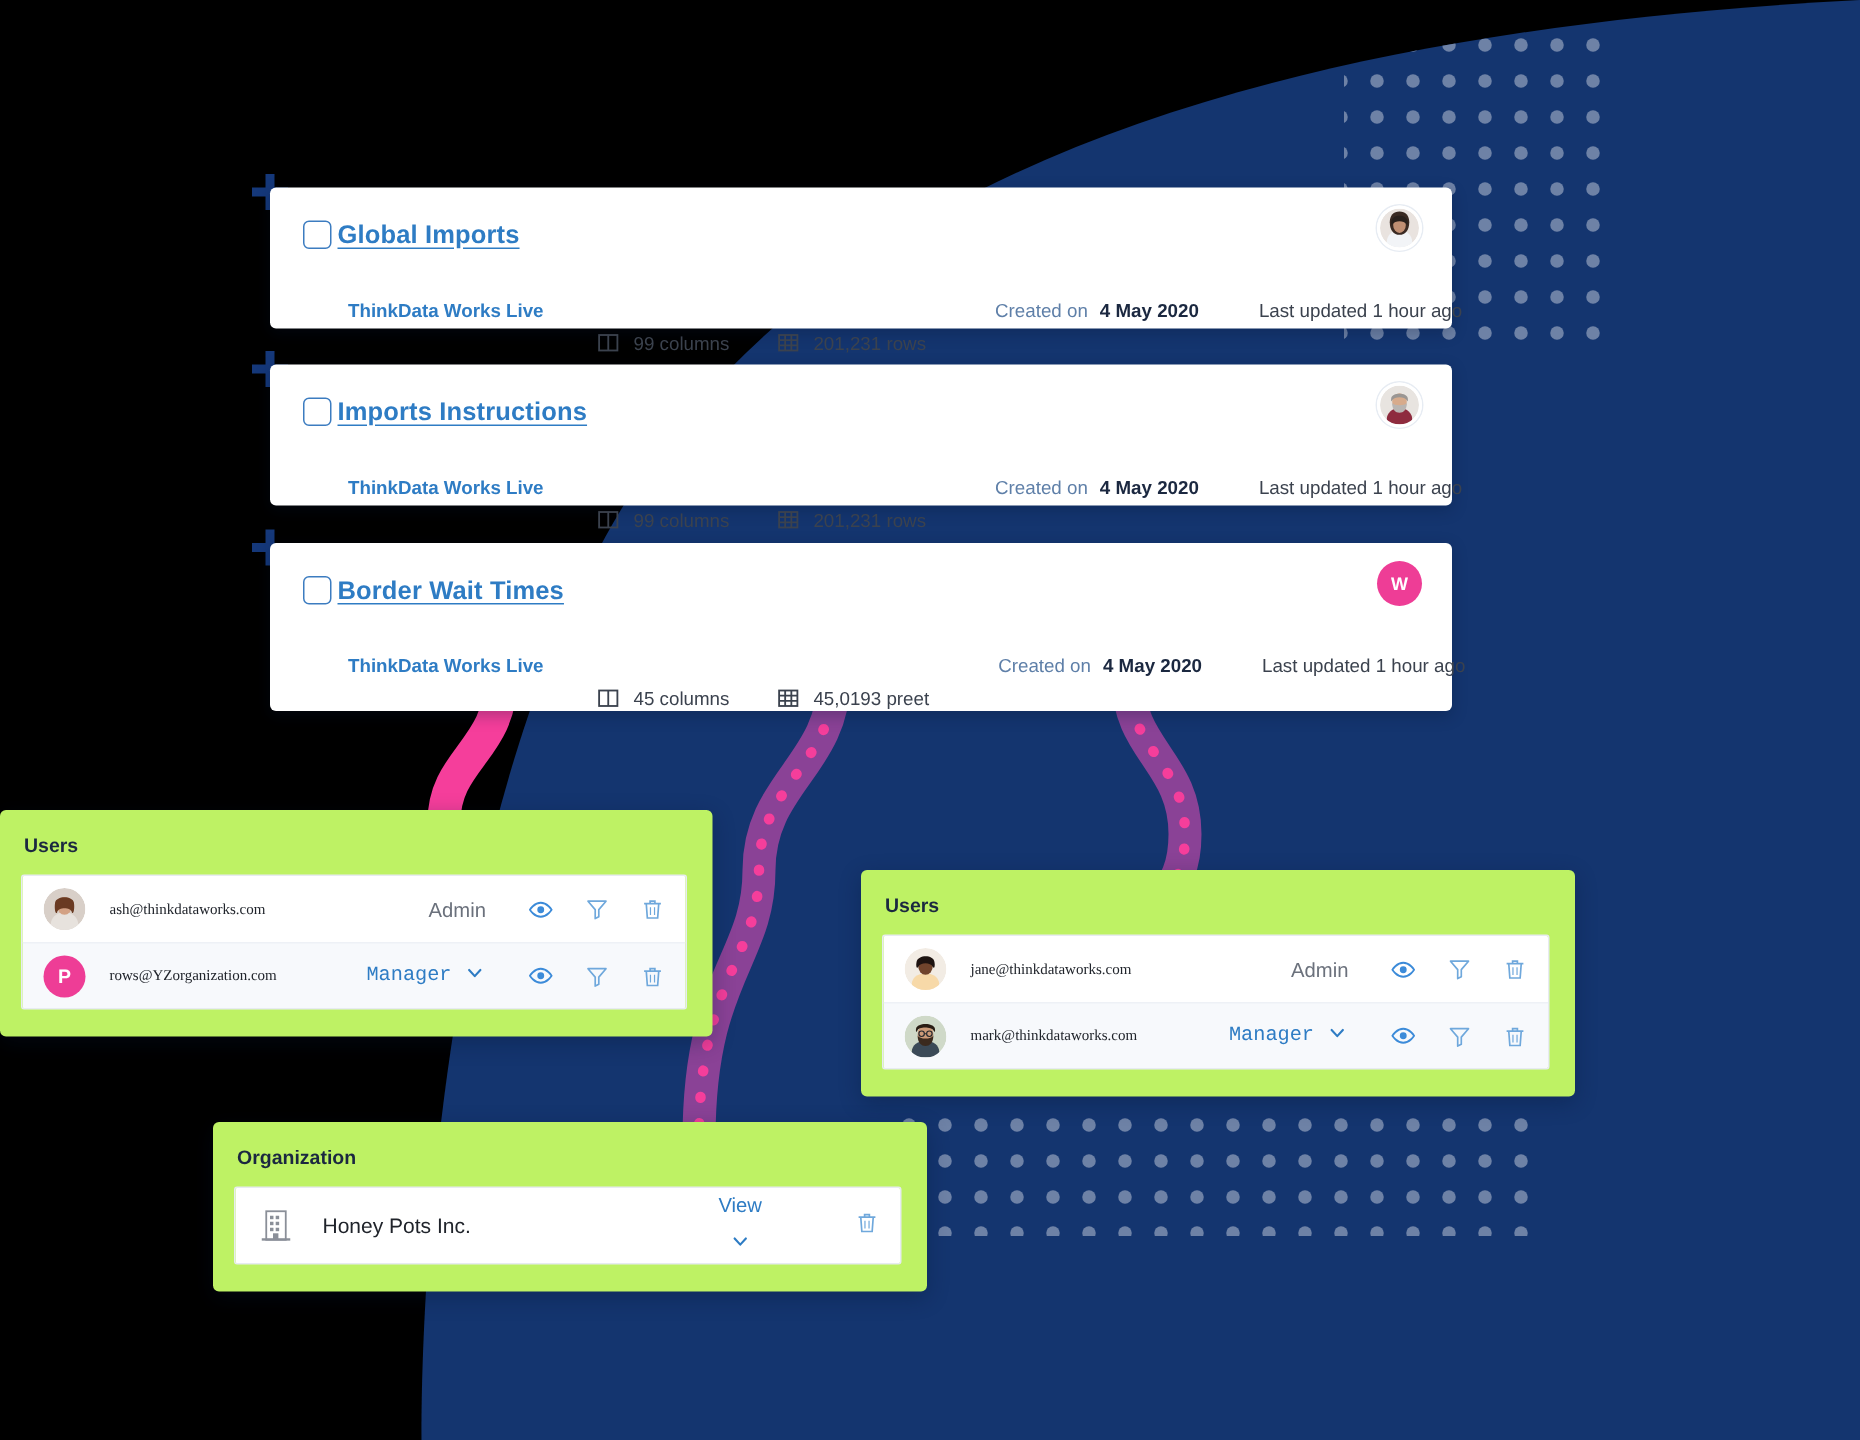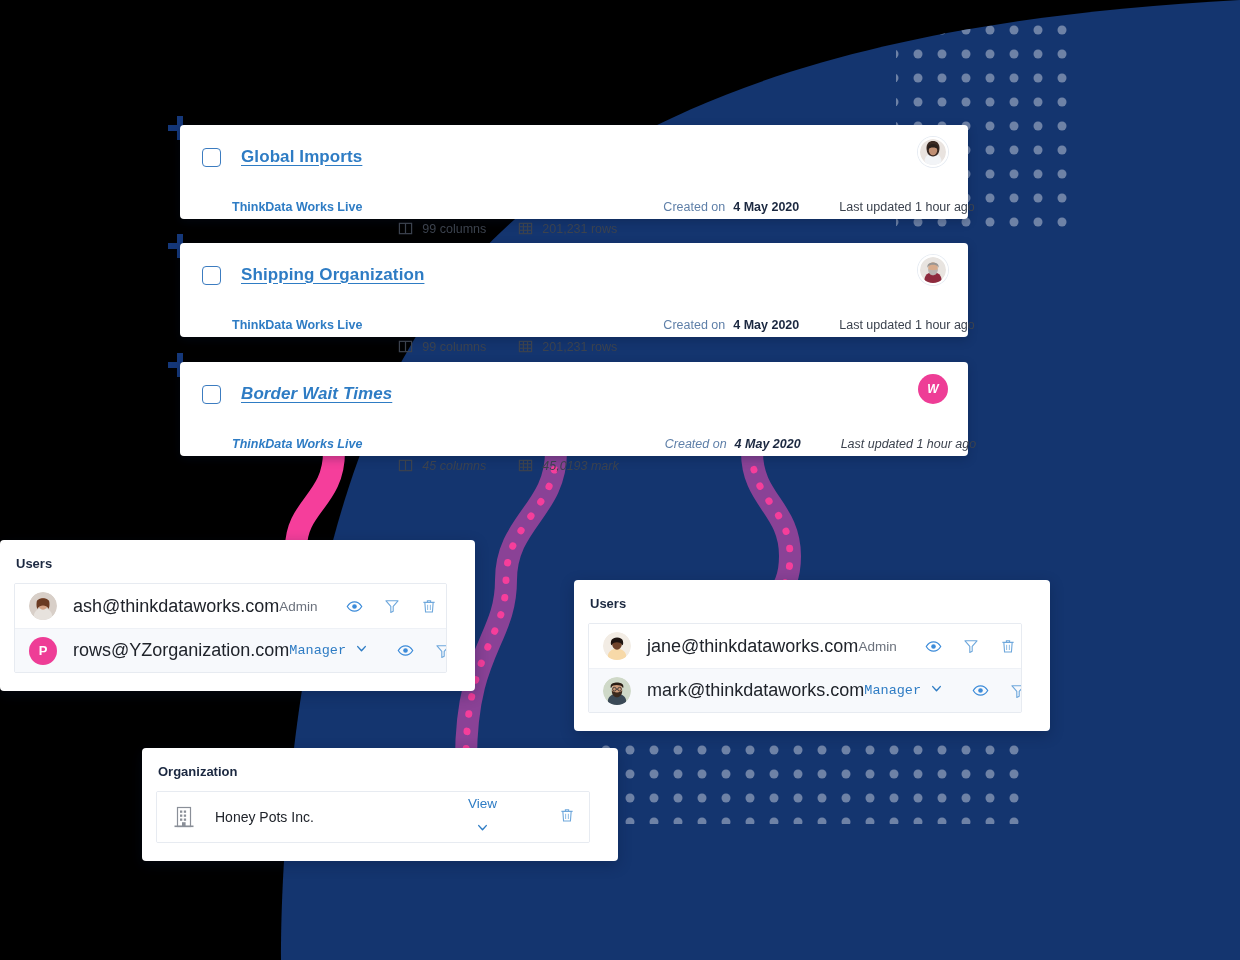--- a/index.html
+++ b/index.html
@@ -32,21 +32,21 @@
 
   
   .card {
     position: absolute;
     background: #ffffff;
     border-radius: 4px;
     box-shadow: 0 3px 10px rgba(6,20,50,.28);
     z-index: 8;
   }
   .card-row-title {
-    display: flex; align-items: center; gap: 20px;
+    display: flex; align-items: flex-start; gap: 4px;
     padding: 22px 22px 0 22px;
     position: relative;
   }
   .checkbox {
     width: 19px; height: 19px;
     border: 1.6px solid #3C7CC0;
     border-radius: 4px;
     background: #fff;
     flex: 0 0 auto;
   }
@@ -85,25 +85,25 @@
   .meta-icon { color: #3B424E; display: flex; }
   .meta-created-label { color: #5E7FA8; }
   .meta-created-value { color: #1B2840; font-weight: bold; margin-left: 8px; }
   .meta-updated { color: #3B424E; }
   .gap-l { margin-left: 32px; }
   .gap-xl { margin-left: 40px; }
 
   
   .panel {
     position: absolute;
-    background: #ffffff;
+    background: #bef264;
     border-radius: 4px;
     box-shadow: 0 4px 14px rgba(6,20,50,.30);
     z-index: 9;
-    padding: 16px 28px 18px 14px;
+    padding: 16px 17px 18px 14px;
   }
   .panel-title {
     font-size: 13px; font-weight: bold; color: #1B2840;
     padding: 0 2px 12px 2px;
   }
   .panel-table { border: 1px solid #e7ebf1; border-radius: 2px; overflow: hidden; }
   .panel-row {
     display: flex; align-items: center;
     height: 44px;
     padding: 0 14px;
@@ -114,21 +114,21 @@
     width: 28px; height: 28px; border-radius: 50%;
     overflow: hidden; flex: 0 0 auto;
     margin-right: 16px;
   }
   .row-avatar svg { display: block; width: 100%; height: 100%; }
   .row-avatar.initial {
     background: #EE3D96;
     display: flex; align-items: center; justify-content: center;
     color: #fff; font-size: 13px; font-weight: bold;
   }
-  .row-email { font-size: 18px; color: #20242B; }
+  .row-email { font-size: 10px; color: #20242B; font-family: Liberation Serif, serif; }
   .row-role {
     font-size: 13.5px; color: #6B717C;
     display: flex; align-items: center; gap: 8px;
     margin-left: auto;
   }
   .row-role.editable { color: #2E7CC4; font-family: Liberation Mono, monospace; }
   .row-actions { display: flex; align-items: center; gap: 21px; margin-left: 28px; }
   .row-actions svg { display: block; }
   .org-icon { width: 26px; height: 26px; margin-right: 18px; flex: 0 0 auto; }
   .org-name { font-size: 14px; color: #20242B; }
@@ -218,21 +218,21 @@
       <span>
         <span class="meta-created-label">Created on</span><span class="meta-created-value">4 May 2020</span>
       </span>
       <span class="meta-updated gap-xl">Last updated 1 hour ago</span>
     </div>
   </div>
 
   <div class="card" style="left:180px; top:243px; width:788px; height:94px;">
     <div class="card-row-title">
       <div class="checkbox"></div>
-      <a class="ds-title" href="#">Shipping Organization</a>
+      <a class="ds-title" href="#">Imports Instructions</a>
       <div class="avatar">
         <svg viewBox="0 0 40 40">
             <circle cx="20" cy="20" r="20" fill="#e8e4e0"></circle>
           <path d="M20 23c-8 0-13 6-13 11v6h26v-6c0-5-5-11-13-11z" fill="#8E2B3E"></path>
           <ellipse cx="20" cy="17" rx="7.5" ry="9" fill="#d7ab8c"></ellipse>
           <path d="M12.5 18c0 7 3.5 10 7.5 10s7.5-3 7.5-10c-2 3-13 3-15 0z" fill="#b9b5b2"></path>
           <path d="M11.5 13c1-6 16-6 17 0 .5 3-.5 4-1 2-2-4-13-4-15 0-.5 2-1.5 1-1-2z" fill="#9a9693"></path>
         </svg>
       </div>
     </div>
@@ -261,21 +261,21 @@
         <span>201,231 rows</span>
       </span>
       <span class="meta-sep" style="margin-left:28px;"></span>
       <span>
         <span class="meta-created-label">Created on</span><span class="meta-created-value">4 May 2020</span>
       </span>
       <span class="meta-updated gap-xl">Last updated 1 hour ago</span>
     </div>
   </div>
 
-  <div class="card" style="left:180px; top:362px; width:788px; height:94px;font-style:italic;">
+  <div class="card" style="left:180px; top:362px; width:788px; height:112px;">
     <div class="card-row-title">
       <div class="checkbox"></div>
       <a class="ds-title" href="#">Border Wait Times</a>
       <div class="avatar initial">
         <span>W</span>
       </div>
     </div>
     <div class="card-meta">
       <span class="meta-source">ThinkData Works Live</span>
       <span class="meta-sep"></span>
@@ -291,21 +291,21 @@
       <span class="meta-item gap-l">
         <span class="meta-icon">
           <svg width="15" height="15" viewBox="0 0 16 16" fill="none" stroke="#3B424E" stroke-width="1.3">
             <rect x="1.5" y="2.5" width="13" height="11"></rect>
             <line x1="1.5" y1="6.1" x2="14.5" y2="6.1"></line>
               <line x1="1.5" y1="9.9" x2="14.5" y2="9.9"></line>
             <line x1="5.8" y1="2.5" x2="5.8" y2="13.5"></line>
               <line x1="10.2" y1="2.5" x2="10.2" y2="13.5"></line>
           </svg>
         </span>
-        <span>45,0193 mark</span>
+        <span>45,0193 preet</span>
       </span>
       <span class="meta-sep" style="margin-left:28px;"></span>
       <span>
         <span class="meta-created-label">Created on</span><span class="meta-created-value">4 May 2020</span>
       </span>
       <span class="meta-updated gap-xl">Last updated 1 hour ago</span>
     </div>
   </div>
 
   <div class="panel" style="left:0px; top:540px; width:475px;">

